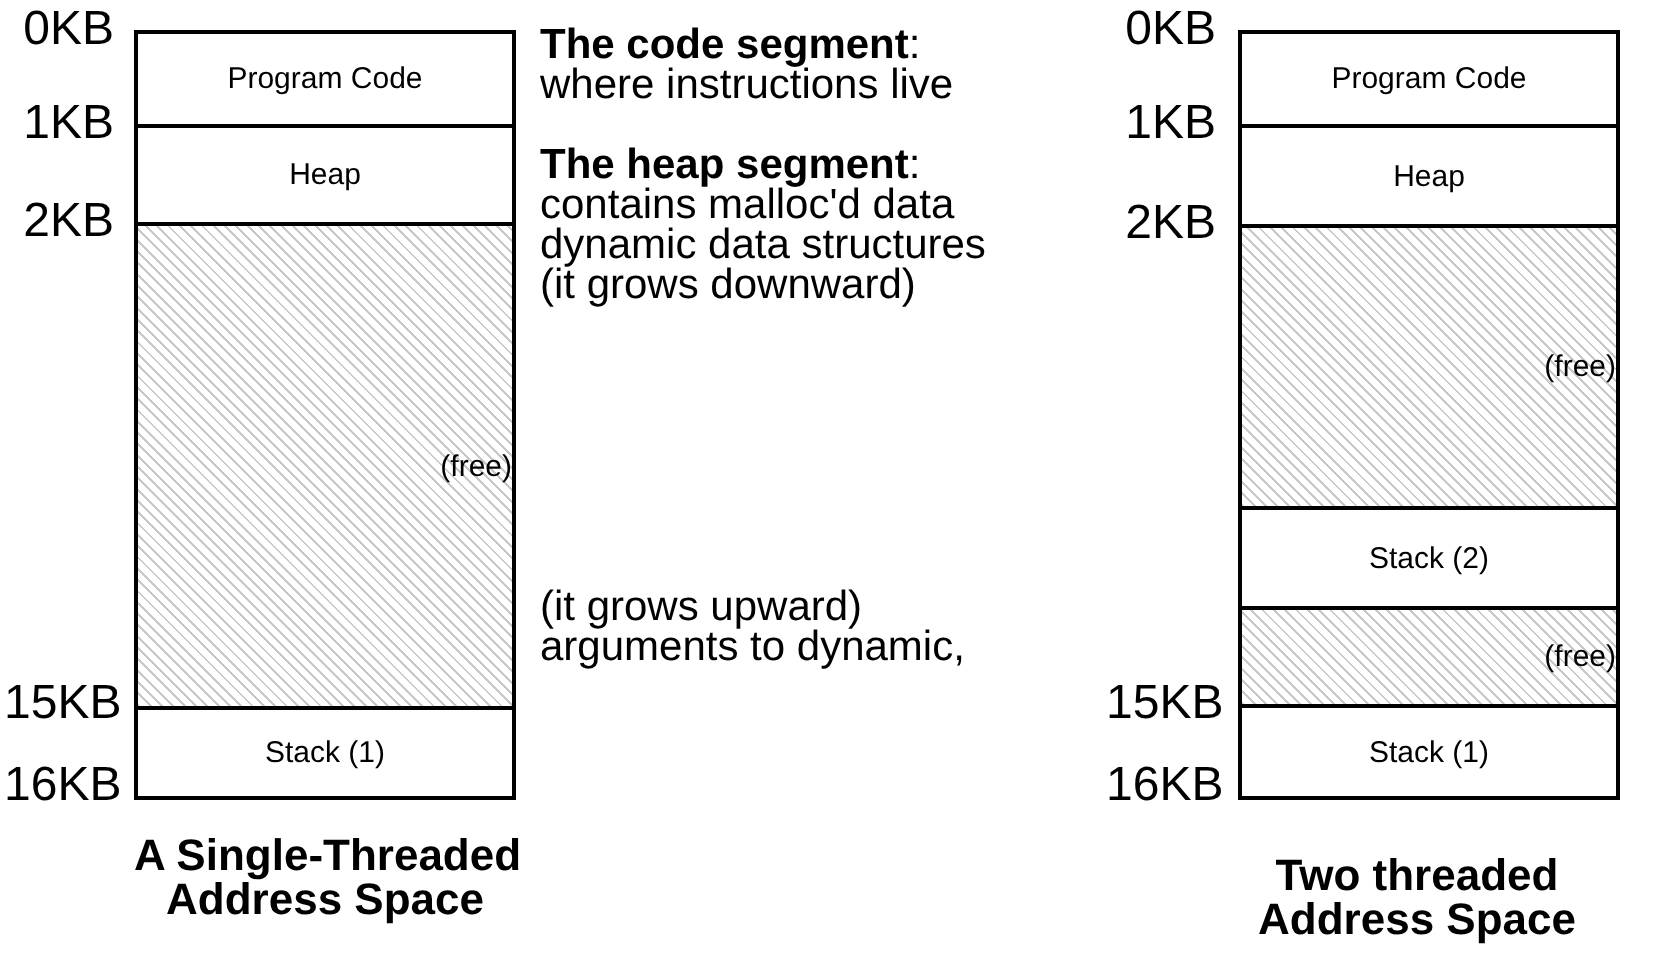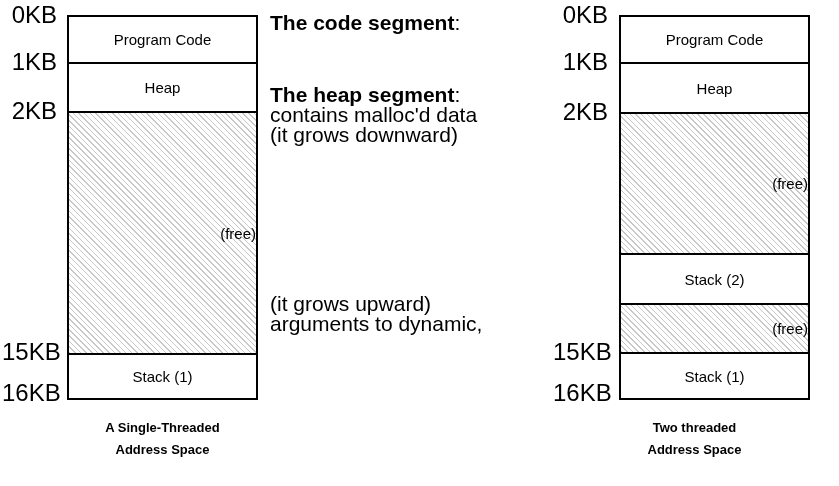--- a/index.html
+++ b/index.html
@@ -21,21 +21,21 @@
     font-size:15px;white-space:nowrap;
   }
   .seg + .seg{border-top:2px solid #000;}
   .hatch{
     background-image:repeating-linear-gradient(45deg,
       #c8c8c8 0px,#c8c8c8 1px,#ffffff 1px,#ffffff 4px);
     justify-content:flex-end;
   }
   .caption{
     position:absolute;top:417px;width:191px;text-align:center;
-    font-weight:bold;font-size:13px;line-height:22px;white-space:nowrap;
+    font-weight:bold;font-size:22px;line-height:22px;white-space:nowrap;
   }
   .note{
     position:absolute;left:270px;width:235px;
     font-size:21px;line-height:20px;white-space:nowrap;
   }
   .note .hd{font-weight:bold;}
 </style>
 </head>
 <body>
 
@@ -65,25 +65,27 @@
 
     <div class="caption" style="left:67px;">
       <div>A Single-Threaded</div>
       <div>Address Space</div>
     </div>
   </div>
 
   <div>
     <div class="note" style="top:13px;">
       <div><span class="hd">The code segment</span><span>:</span></div>
+      <div>where instructions live</div>
     </div>
 
-    <div class="note" style="top:73px;margin-top:12px;">
+    <div class="note" style="top:73px;">
       <div><span class="hd">The heap segment</span><span>:</span></div>
       <div>contains malloc'd data</div>
+      <div>dynamic data structures</div>
       <div>(it grows downward)</div>
     </div>
 
     <div class="note" style="top:294px;">
       <div>(it grows upward)</div>
       <div>arguments to dynamic,</div>
     </div>
   </div>
 
   <div>
@@ -107,19 +109,19 @@
         <span>Stack (2)</span>
       </div>
       <div class="seg hatch" style="height:49px;">
         <span>(free)</span>
       </div>
       <div class="seg" style="height:46px;">
         <span>Stack (1)</span>
       </div>
     </div>
 
-    <div class="caption" style="left:599px;">
+    <div class="caption" style="left:613px;margin-top:10px;">
       <div>Two threaded</div>
       <div>Address Space</div>
     </div>
   </div>
 
 </div>
 
 </body></html>

